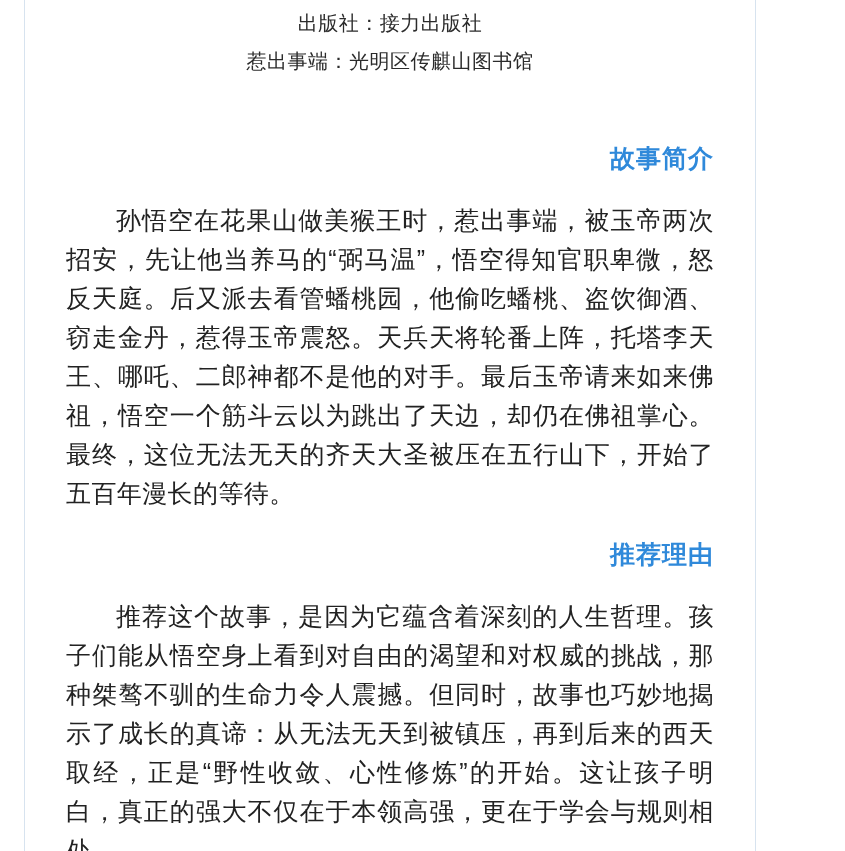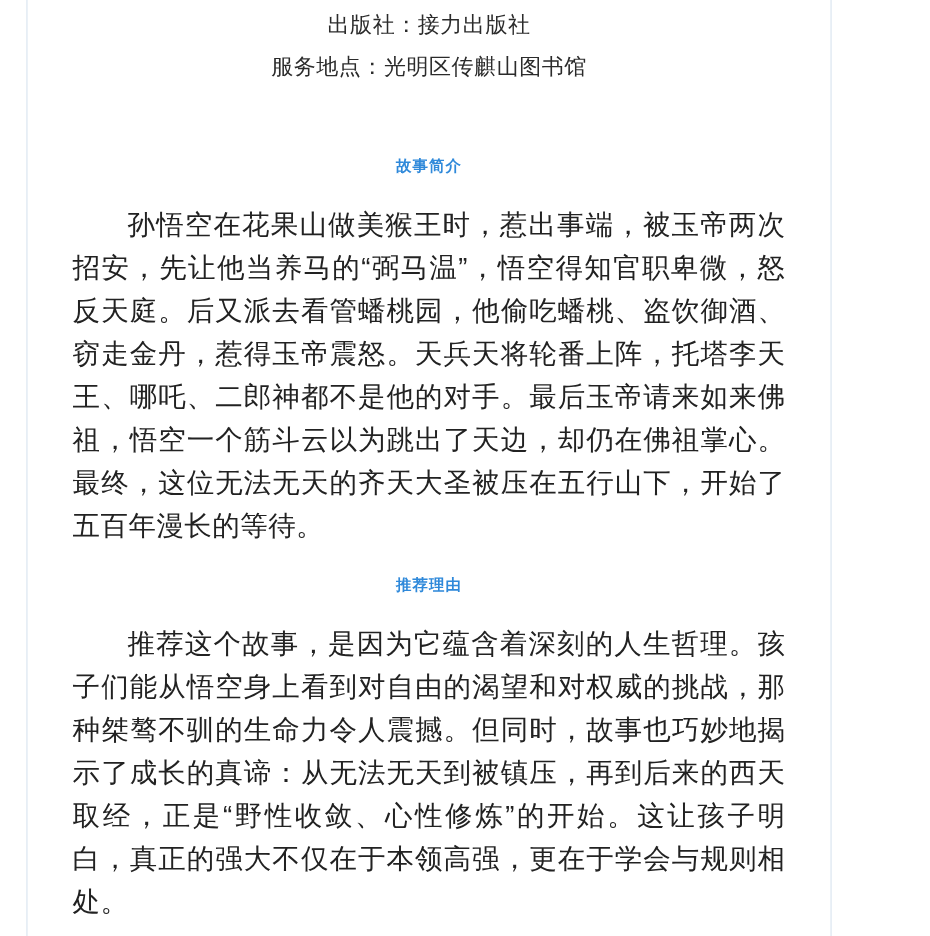--- a/index.html
+++ b/index.html
@@ -44,23 +44,23 @@
     line-height: 38px;
     letter-spacing: 0.5px;
   }
   .meta-line {
     display: block;
     white-space: nowrap;
   }
   .meta-line:first-child { padding-top: 4px; }
 
   .section-title {
-    text-align: center;
+    text-align: right;
     color: #2f89da;
-    font-size: 14px;
+    font-size: 25px;
     font-weight: bold;
     letter-spacing: 1px;
   }
   .section-title.story { margin-top: 62px; }
   .section-title.reason { }
 
   .para {
     margin-top: 26px;
     color: #222222;
     font-size: 25px;
@@ -76,21 +76,21 @@
 
 <div class="page">
 
   <div class="rule left"></div>
   <div class="rule right"></div>
 
   <div class="content">
 
     <div class="meta">
       <span class="meta-line">出版社：接力出版社</span>
-      <span class="meta-line">服务地点：光明区传麒山图书馆</span>
+      <span class="meta-line">惹出事端：光明区传麒山图书馆</span>
     </div>
 
     <div class="section-title story">故事简介</div>
     <p class="para">孙悟空在花果山做美猴王时，惹出事端，被玉帝两次招安，先让他当养马的“弼马温”，悟空得知官职卑微，怒反天庭。后又派去看管蟠桃园，他偷吃蟠桃、盗饮御酒、窃走金丹，惹得玉帝震怒。天兵天将轮番上阵，托塔李天王、哪吒、二郎神都不是他的对手。最后玉帝请来如来佛祖，悟空一个筋斗云以为跳出了天边，却仍在佛祖掌心。最终，这位无法无天的齐天大圣被压在五行山下，开始了五百年漫长的等待。</p>
 
     <div class="section-title reason">推荐理由</div>
     <p class="para">推荐这个故事，是因为它蕴含着深刻的人生哲理。孩子们能从悟空身上看到对自由的渴望和对权威的挑战，那种桀骜不驯的生命力令人震撼。但同时，故事也巧妙地揭示了成长的真谛：从无法无天到被镇压，再到后来的西天取经，正是“野性收敛、心性修炼”的开始。这让孩子明白，真正的强大不仅在于本领高强，更在于学会与规则相处。</p>
 
   </div>
 </div>

